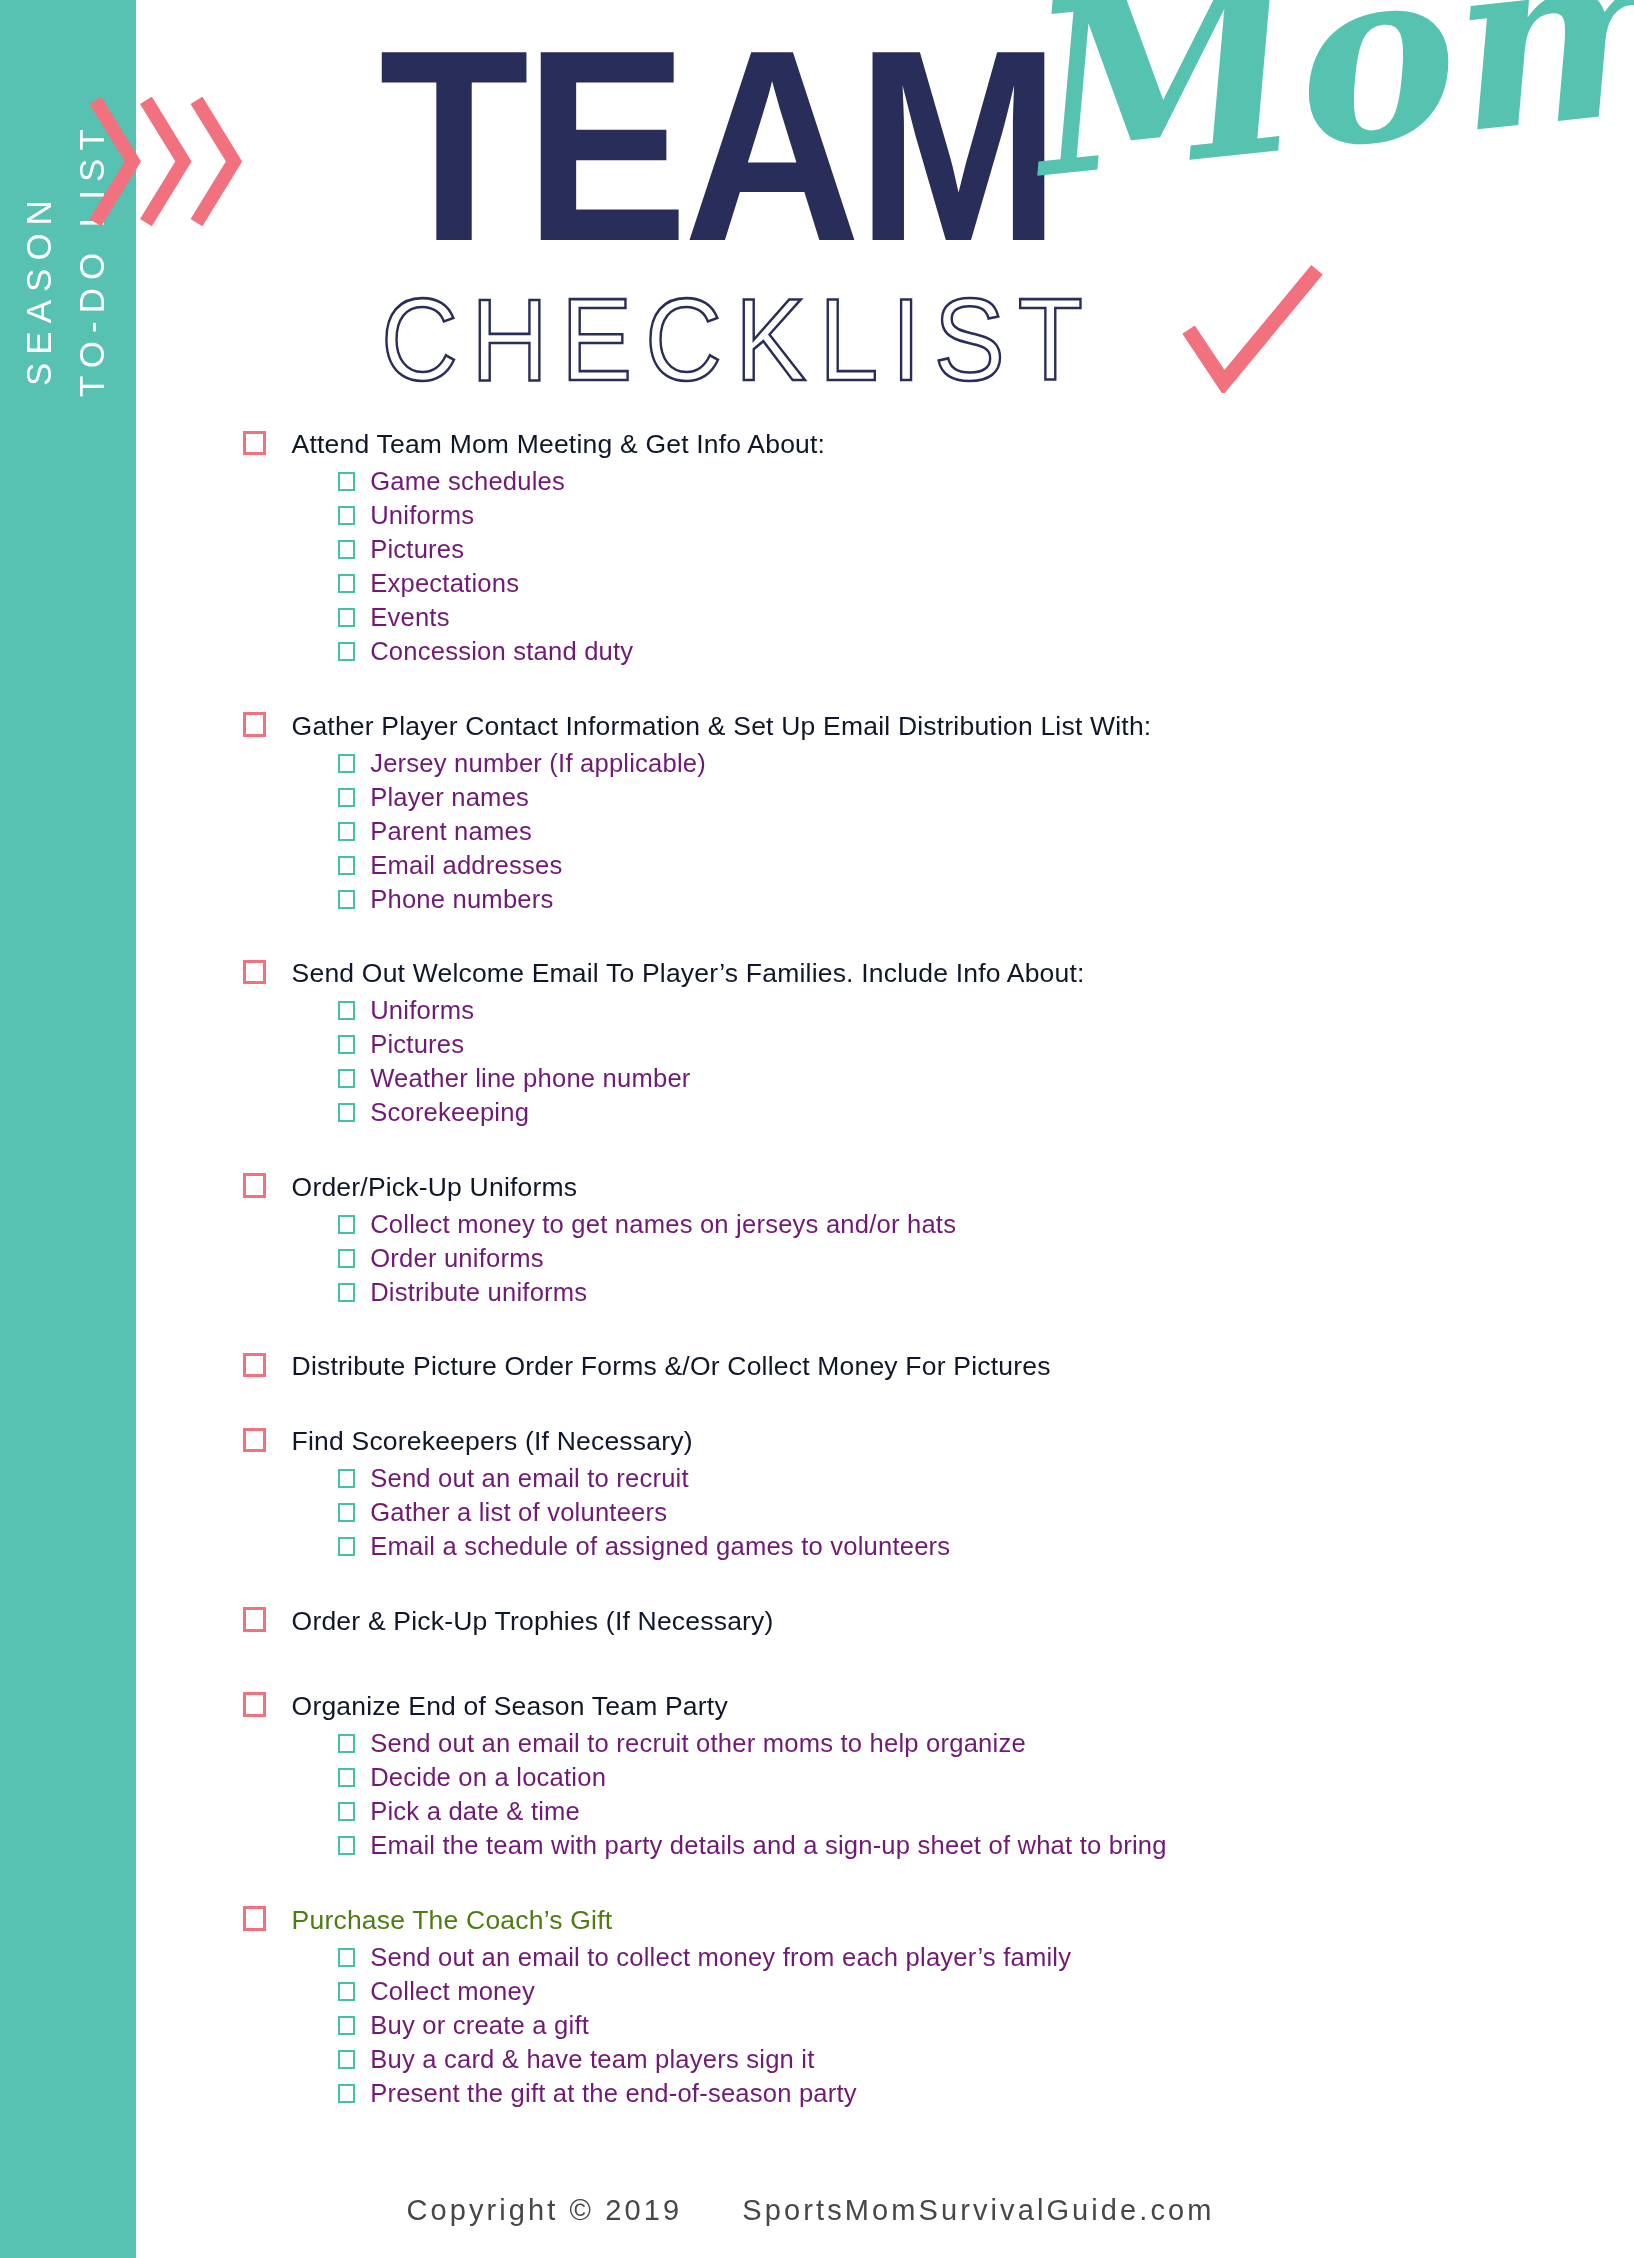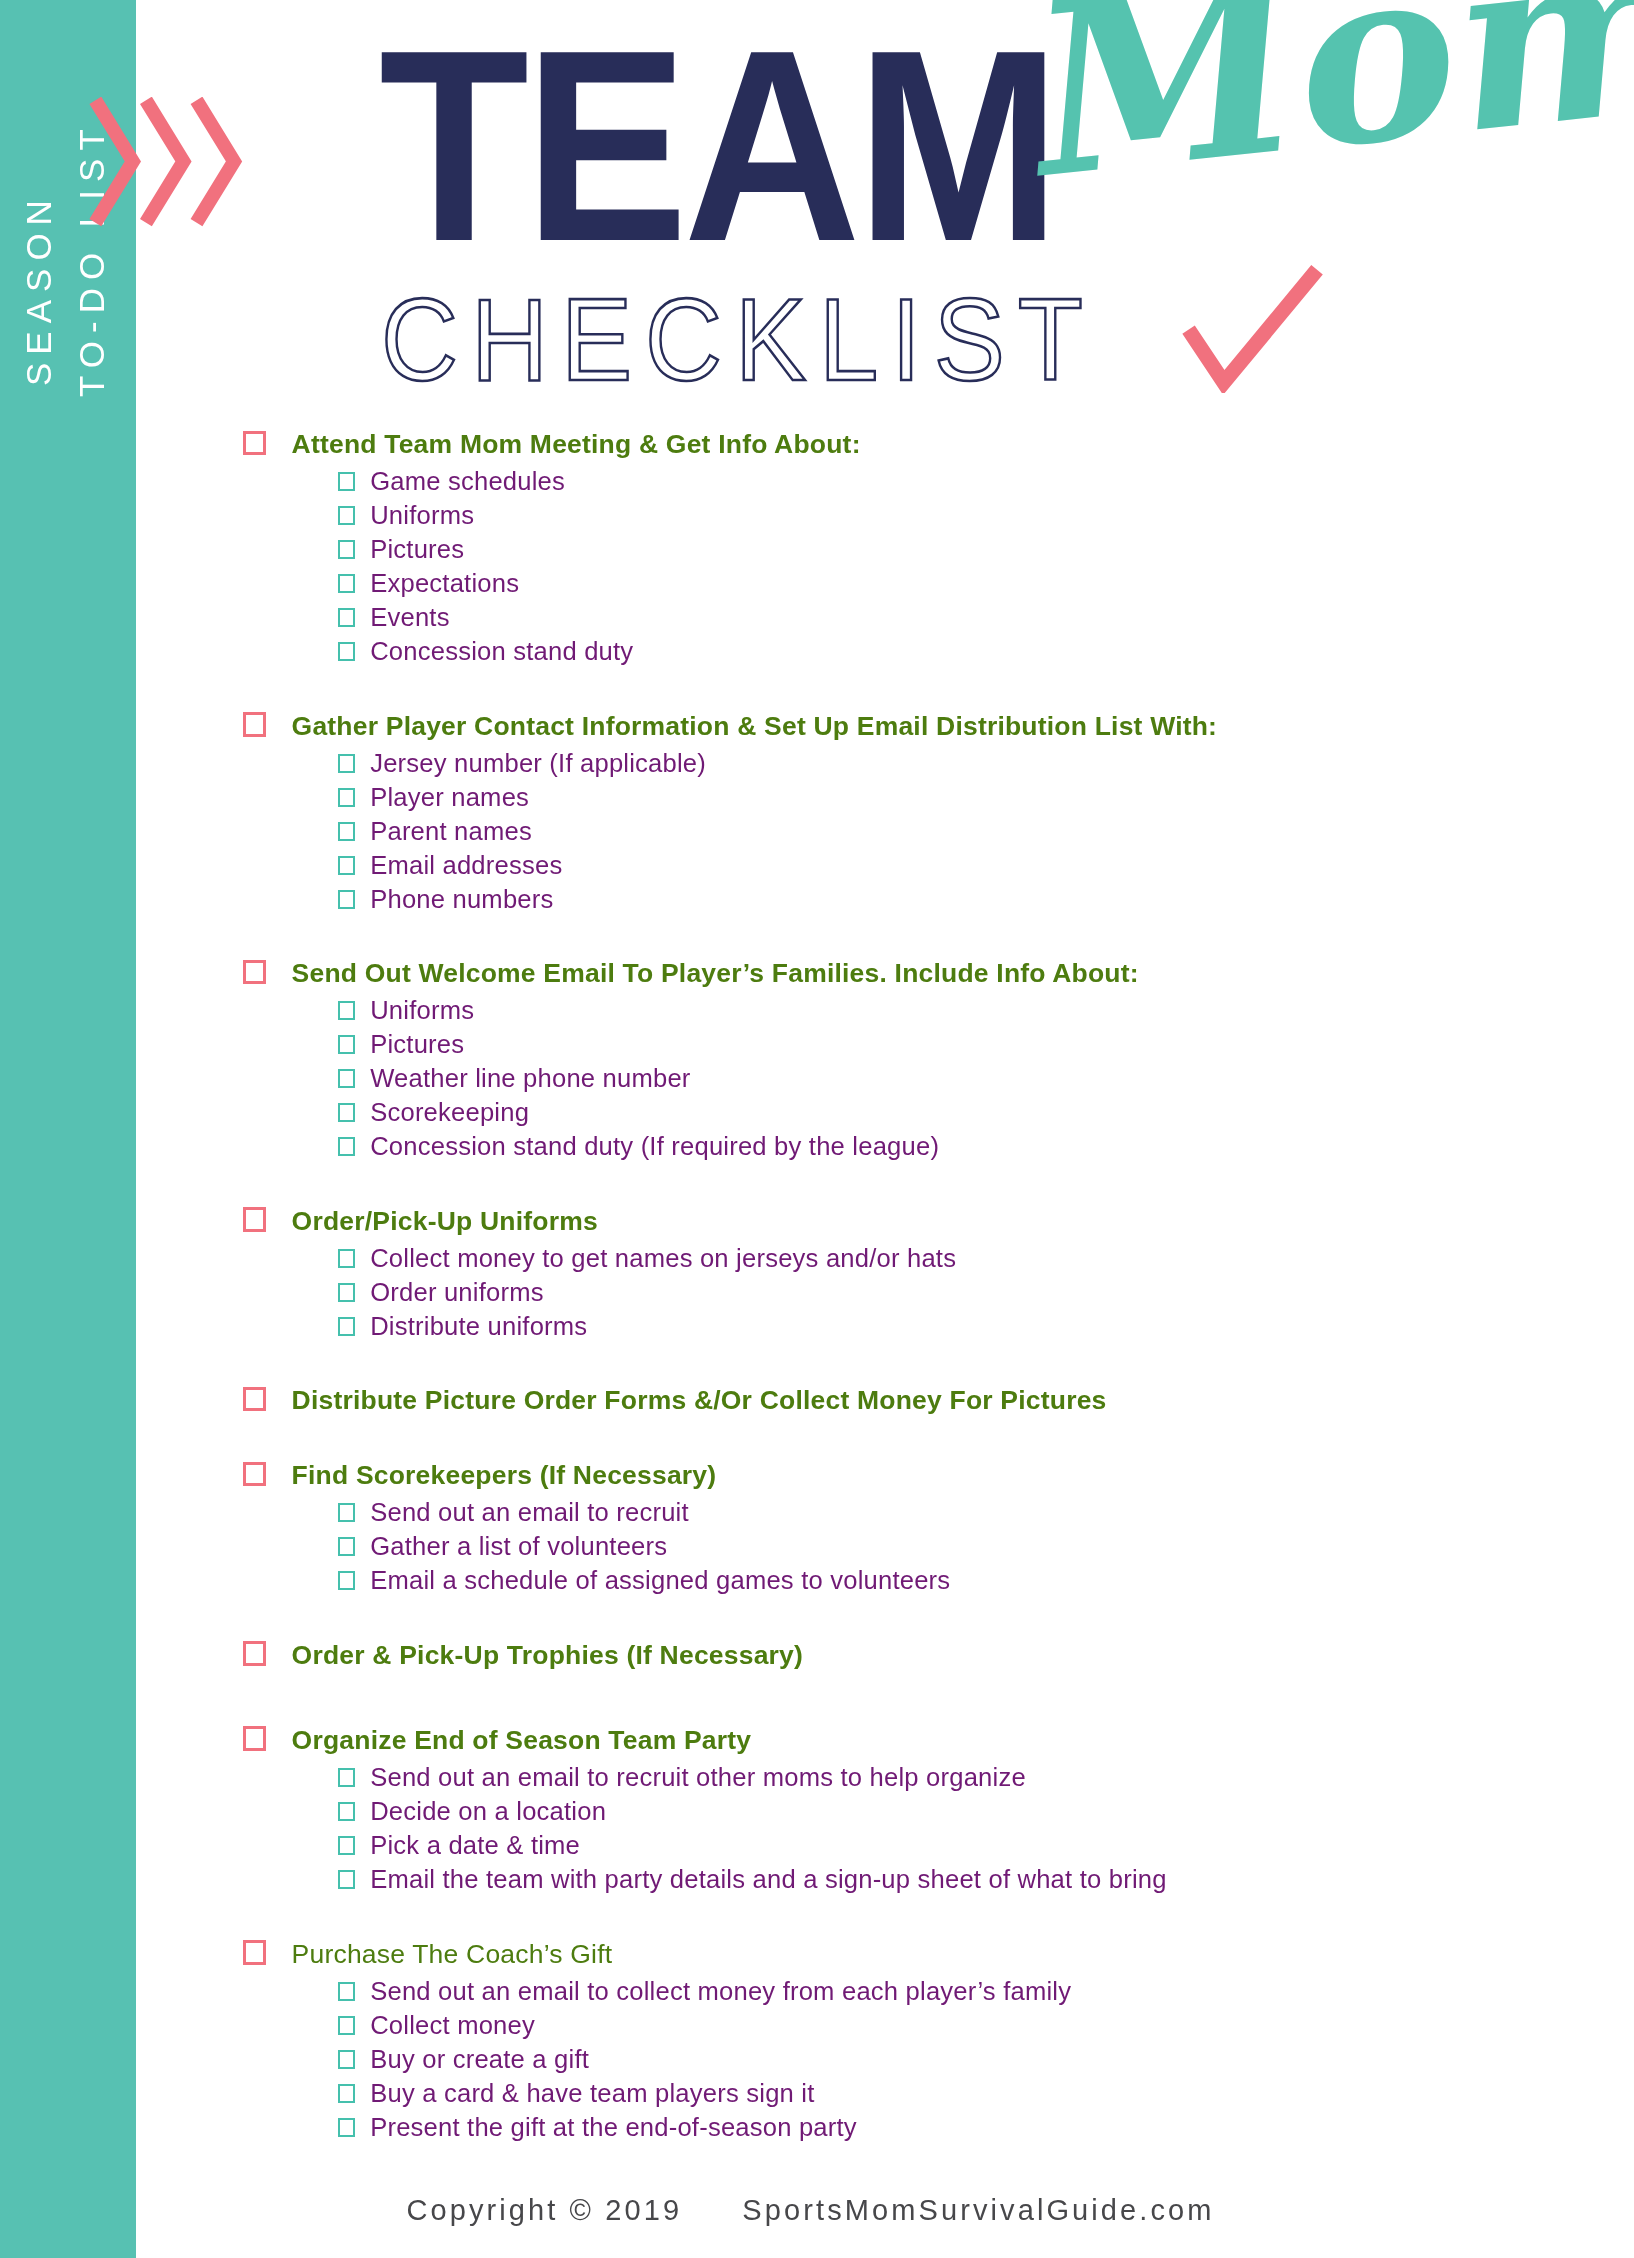--- a/index.html
+++ b/index.html
@@ -59,21 +59,21 @@
   
   .content{position:absolute;left:243px;top:427px;right:44px;}
   .section{margin:0 0 40px 0;}
   .section:nth-of-type(7){margin-bottom:50px;}
   .heading-row{display:flex;align-items:flex-start;line-height:35px;}
   .main-box{
     flex:none;width:17px;height:18.5px;margin:3.5px 25.6px 0 0;
     border:3.5px solid var(--pink,#F1717E);background:#fff;
   }
   .section-title{
-    font-size:26.5px;font-weight:700;letter-spacing:0.2px;color:#4d7c0f;
+    font-size:26.5px;font-weight:400;letter-spacing:0.2px;color:#0f172a;
   }
   .section-title.regular{font-weight:400;color:#4d7c0f;}
   .subs{list-style:none;margin:2.6px 0 0 0;padding:0 0 0 95px;}
   .sub-row{display:flex;align-items:center;height:34px;}
   .sub-box{
     flex:none;width:13.2px;height:15px;margin:0 15px 0 0;
     border:2.6px solid var(--teal-box,#45C0AD);background:#fff;
   }
   .sub-label{font-size:25.6px;font-weight:400;color:#701a75;letter-spacing:0.2px;}
   
@@ -184,24 +184,20 @@
     <span class="sub-label">Pictures</span>
   </li>
           <li class="sub-row">
     <span class="sub-box"></span>
     <span class="sub-label">Weather line phone number</span>
   </li>
           <li class="sub-row">
     <span class="sub-box"></span>
     <span class="sub-label">Scorekeeping</span>
   </li>
-          <li class="sub-row">
-    <span class="sub-box"></span>
-    <span class="sub-label">Concession stand duty (If required by the league)</span>
-  </li>
         </ul>
   </section>
       <section class="section">
     <div class="heading-row">
       <span class="main-box"></span>
       <span class="section-title">Order/Pick-Up Uniforms</span>
     </div>
     <ul class="subs">
           <li class="sub-row">
     <span class="sub-box"></span>

